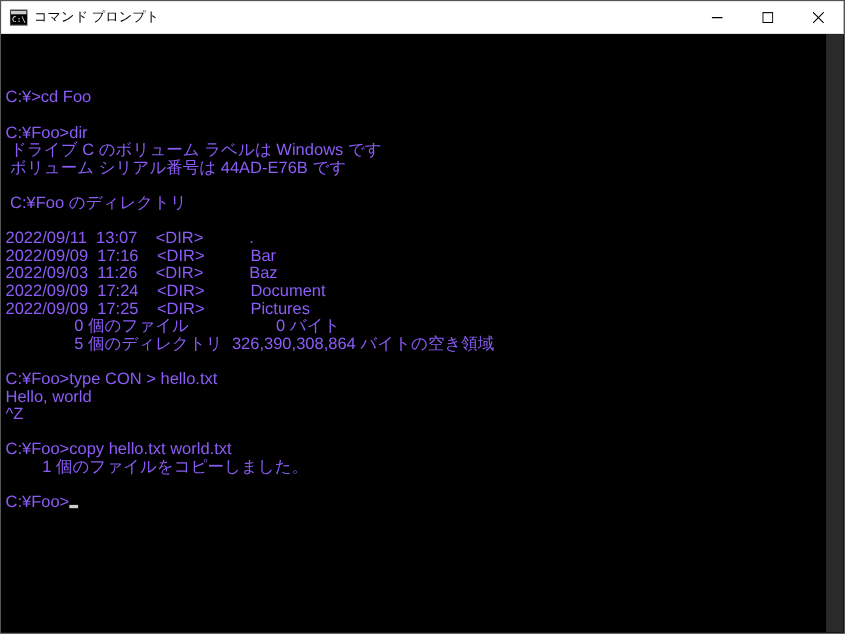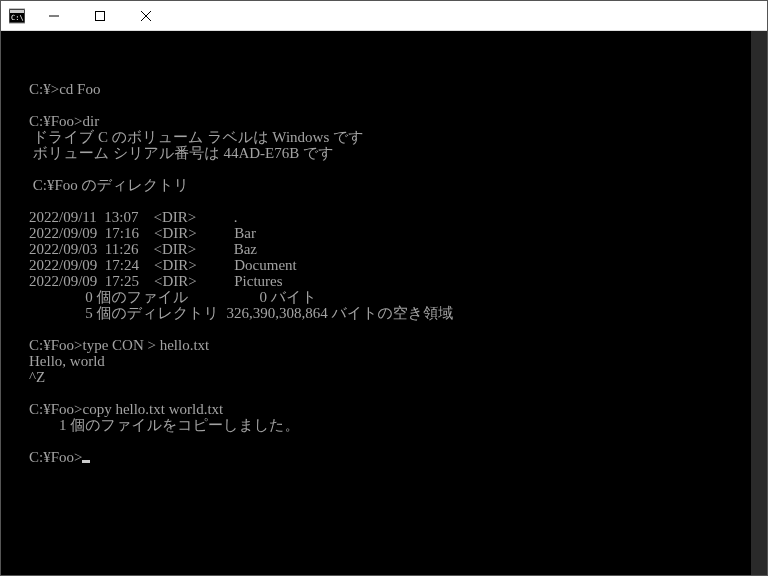--- a/index.html
+++ b/index.html
@@ -53,30 +53,29 @@
       align-items: center;
       justify-content: center;
       font-family: 'Segoe UI Symbol', sans-serif;
       font-size: 10px;
       color: #000;
     }
     .win-btn svg { display: block; }
     .terminal {
       flex: 1;
       background: #000;
-      color: #a3a3a3;
+      color: #8b5cf6;
       padding: 2px 4px 4px 4px;
       font-size: 15px;
       line-height: 16px;
       white-space: pre;
       overflow: hidden;
       position: relative;
       letter-spacing: 0;
-      font-family: Liberation Serif, serif;
-      margin-left: 24px;
+      font-family: Liberation Sans, sans-serif;
     }
     .terminal .scrollbar {
       position: absolute;
       right: 0; top: 0;
       width: 16px;
       height: 100%;
       background: #2a2a2a;
     }
     .cursor {
       display:inline-block;
@@ -94,20 +93,21 @@
 
 <div class="window">
   <div class="titlebar">
     <span class="titlebar-icon">
       <svg width="16" height="16" viewBox="0 0 16 16">
         <rect x="0" y="1" width="16" height="14" fill="#000" stroke="#888" stroke-width="1"></rect>
         <rect x="1" y="2" width="14" height="3" fill="#ccc"></rect>
         <text x="2" y="12" font-size="7" fill="#fff" font-family="monospace">C:\</text>
       </svg>
     </span>
+    <span class="title-text">コマンド プロンプト</span>
     <div class="win-controls">
       <div class="win-btn">
         <svg width="10" height="10" viewBox="0 0 10 10">
             <line x1="0" y1="5" x2="10" y2="5" stroke="#000" stroke-width="1"></line>
           </svg>
       </div>
       <div class="win-btn">
         <svg width="10" height="10" viewBox="0 0 10 10">
             <rect x="0.5" y="0.5" width="9" height="9" fill="none" stroke="#000" stroke-width="1"></rect>
           </svg>

